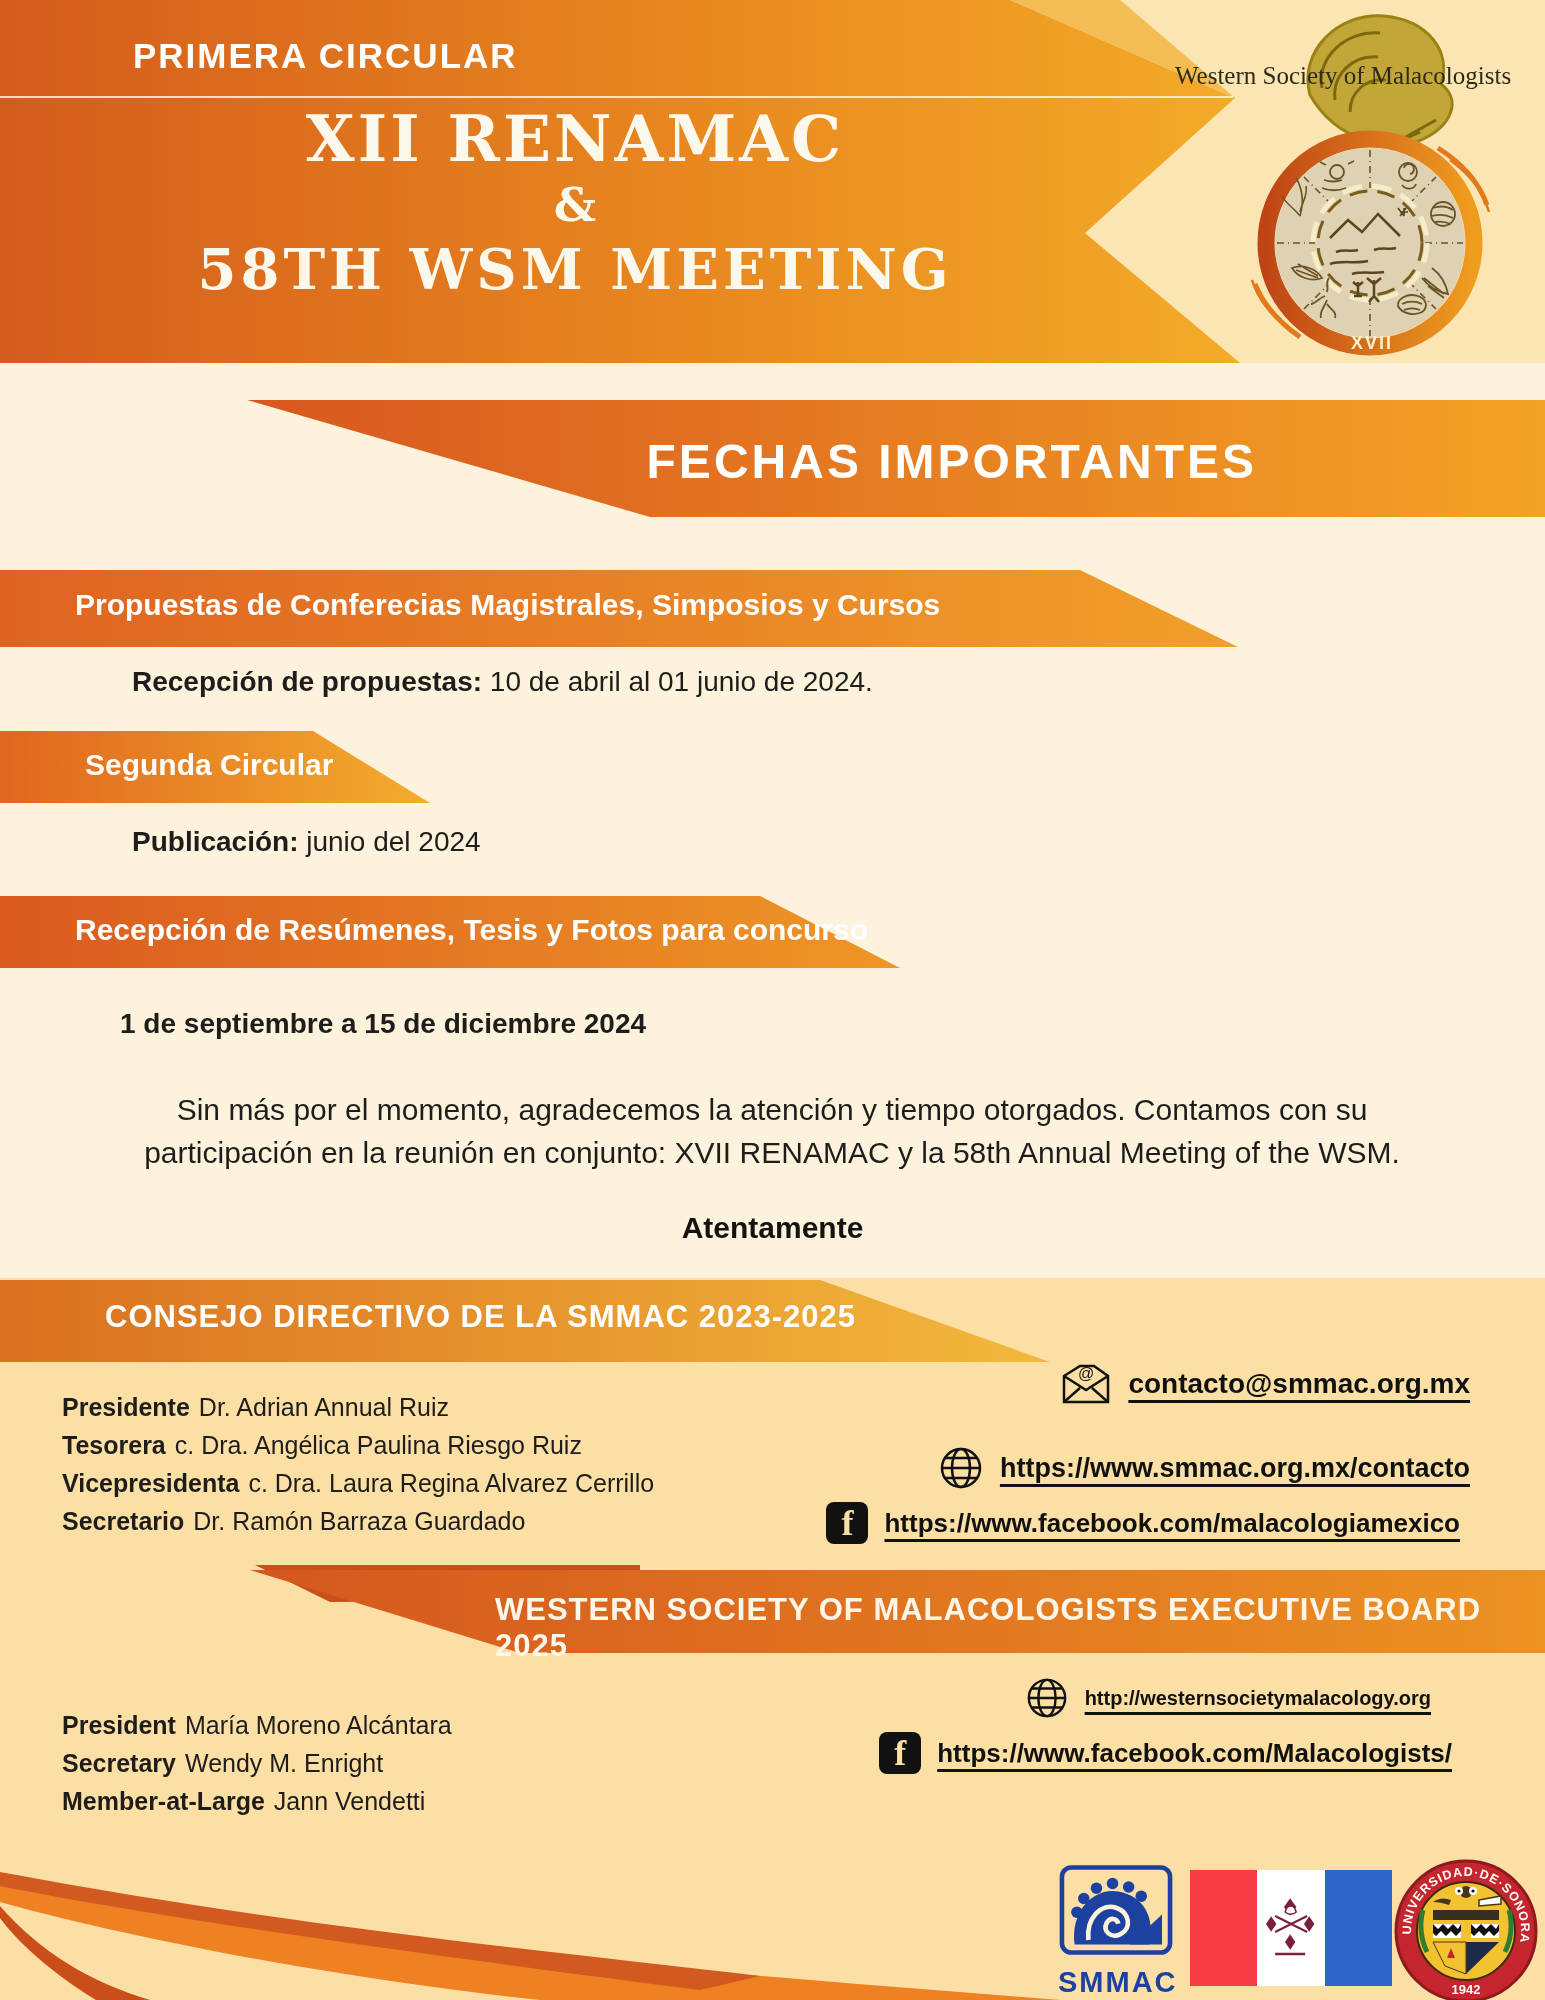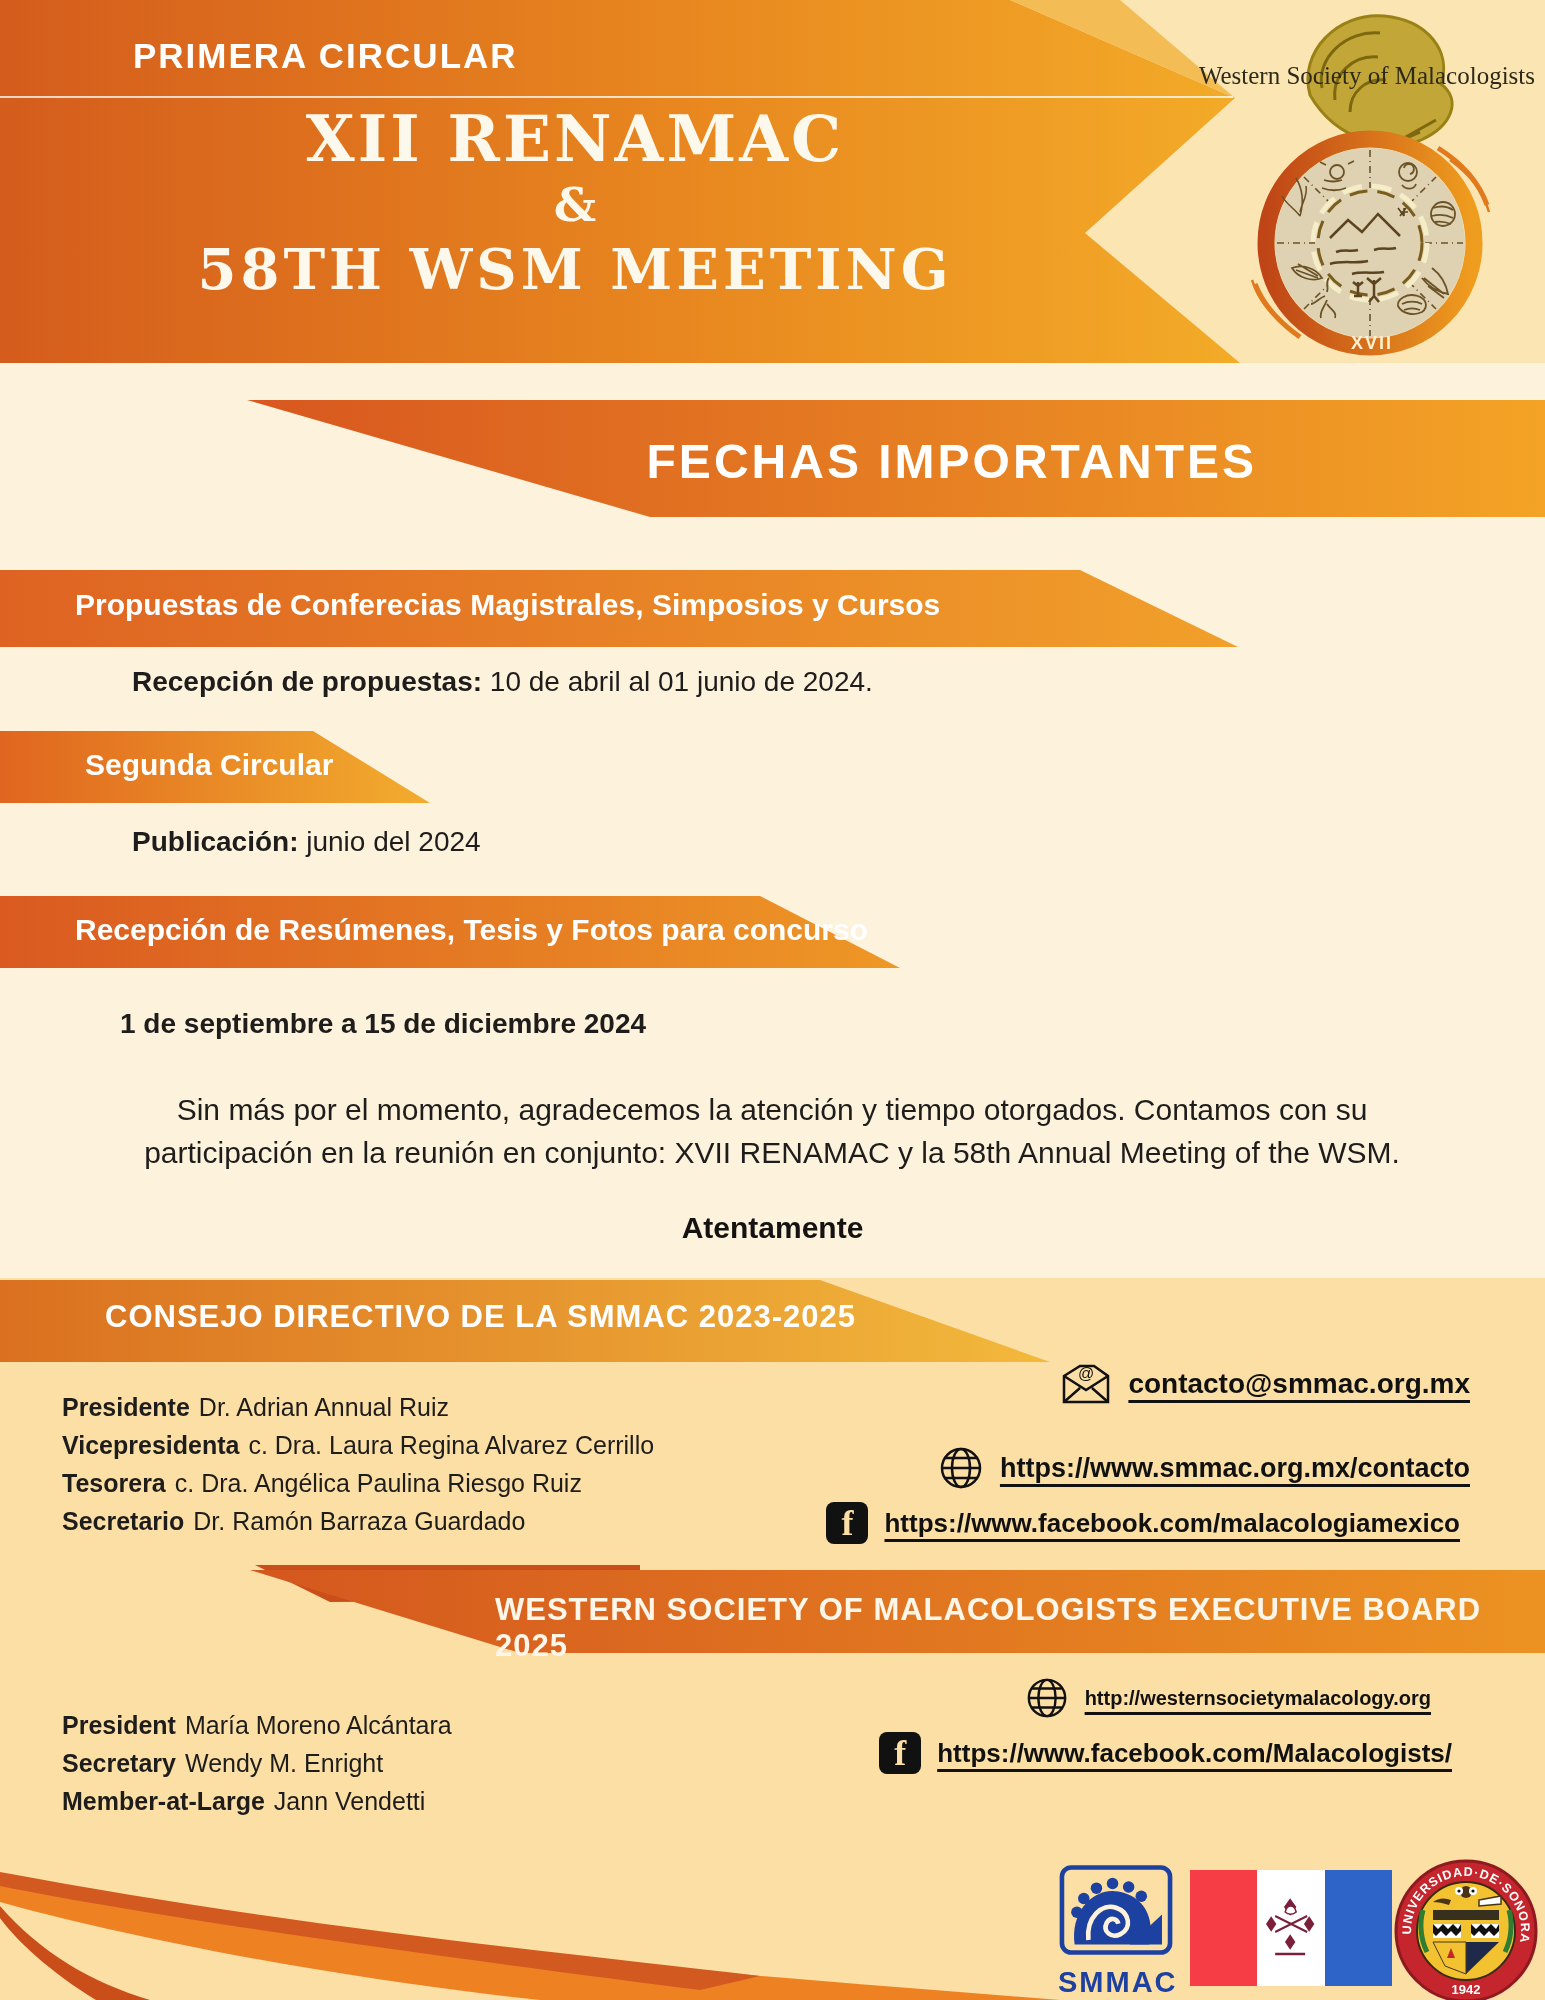--- a/index.html
+++ b/index.html
@@ -12,21 +12,21 @@
   #decor{left:0;top:0;width:1545px;height:2000px;z-index:1;pointer-events:none;}
   
   .z2{z-index:2;}
   #kicker{left:133px;top:36px;color:#fff;font-size:35px;font-weight:bold;
           font-stretch:condensed;letter-spacing:2px;}
   #title-block{left:170px;top:104px;width:810px;text-align:center;color:#fdf8ec;
                font-family:"DejaVu Serif","Liberation Serif",serif;font-weight:bold;}
   #title-block .t1{font-size:63px;letter-spacing:3px;line-height:70px;}
   #title-block .amp{font-size:47px;line-height:62px;}
   #title-block .t2{font-size:56px;letter-spacing:4px;line-height:66px;}
-  #society-name{left:1175px;top:62px;width:360px;text-align:right;color:#2e2a1a;
+  #society-name{left:1175px;top:62px;width:360px;text-align:left;color:#2e2a1a;
                 font-family:"Liberation Serif",serif;font-size:25px;}
   #logo-numeral{left:1332px;top:333px;width:80px;text-align:center;color:#fdf0d0;
                 font-size:18px;letter-spacing:2px;font-weight:bold;}
   
   #fechas-title{left:0;top:434px;width:1257px;text-align:right;color:#fff;
                 font-size:48px;font-weight:bold;font-stretch:condensed;letter-spacing:3px;}
   
   .banner-text{color:#fff;font-size:30px;font-weight:bold;}
   #b1-text{left:75px;top:588px;}
   #b2-text{left:85px;top:748px;}
@@ -210,22 +210,22 @@
 <div class="abs z2" id="closing">
   <div>Sin más por el momento, agradecemos la atención y tiempo otorgados. Contamos con su</div>
   <div>participación en la reunión en conjunto: XVII RENAMAC y la 58th Annual Meeting of the WSM.</div>
 </div>
 <div class="abs z2" id="signoff">Atentamente</div>
 
 <div class="abs z2" id="consejo-banner">CONSEJO DIRECTIVO DE LA SMMAC 2023-2025</div>
 
 <div class="abs z2 member-list" id="consejo-members">
   <div><span class="role">Presidente</span><span>Dr. Adrian Annual Ruiz</span></div>
+  <div><span class="role">Tesorera</span><span>c. Dra. Angélica Paulina Riesgo Ruiz</span></div>
   <div><span class="role">Vicepresidenta</span><span>c. Dra. Laura Regina Alvarez Cerrillo</span></div>
-  <div><span class="role">Tesorera</span><span>c. Dra. Angélica Paulina Riesgo Ruiz</span></div>
   <div><span class="role">Secretario</span><span>Dr. Ramón Barraza Guardado</span></div>
 </div>
 
 <div class="abs z2 linkrow" id="row-email">
   <svg class="icon-svg" width="52" height="44" viewBox="0 0 52 44">
     <path d="M4,14 L20,4 L34,4 L48,14 L48,40 L4,40 Z" fill="none" stroke="#111" stroke-width="2.5"></path>
     <path d="M4,14 L26,28 L48,14 M4,40 L20,26 M48,40 L32,26" fill="none" stroke="#111" stroke-width="2.5"></path>
     <text x="26" y="17" text-anchor="middle" font-size="16" font-family="Liberation Sans,sans-serif" fill="#111">@</text>
   </svg>
   <a href="#">contacto@smmac.org.mx</a>

